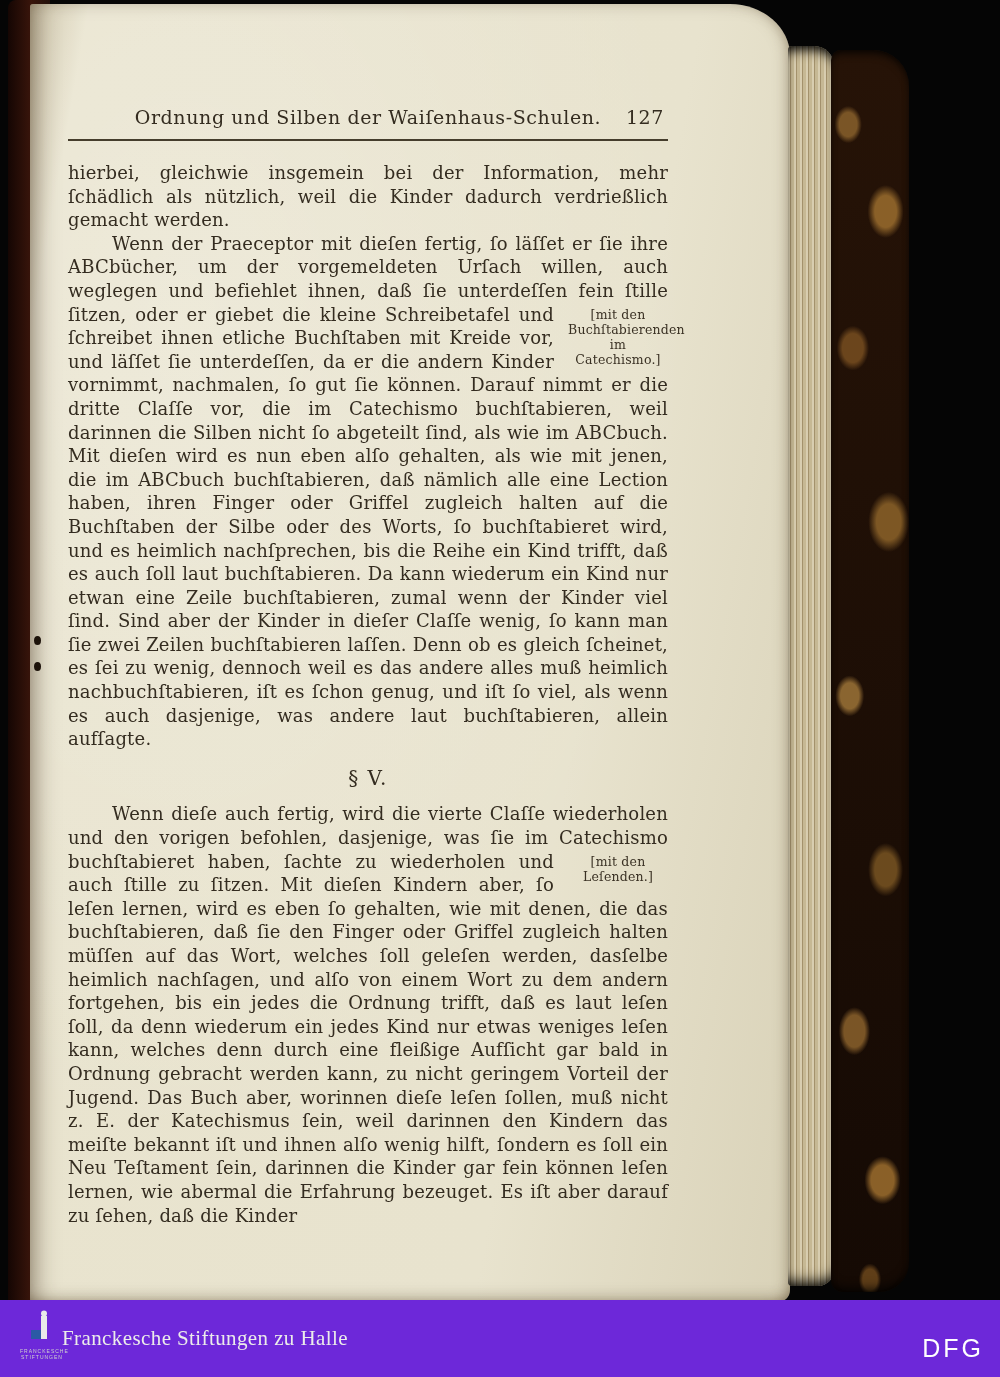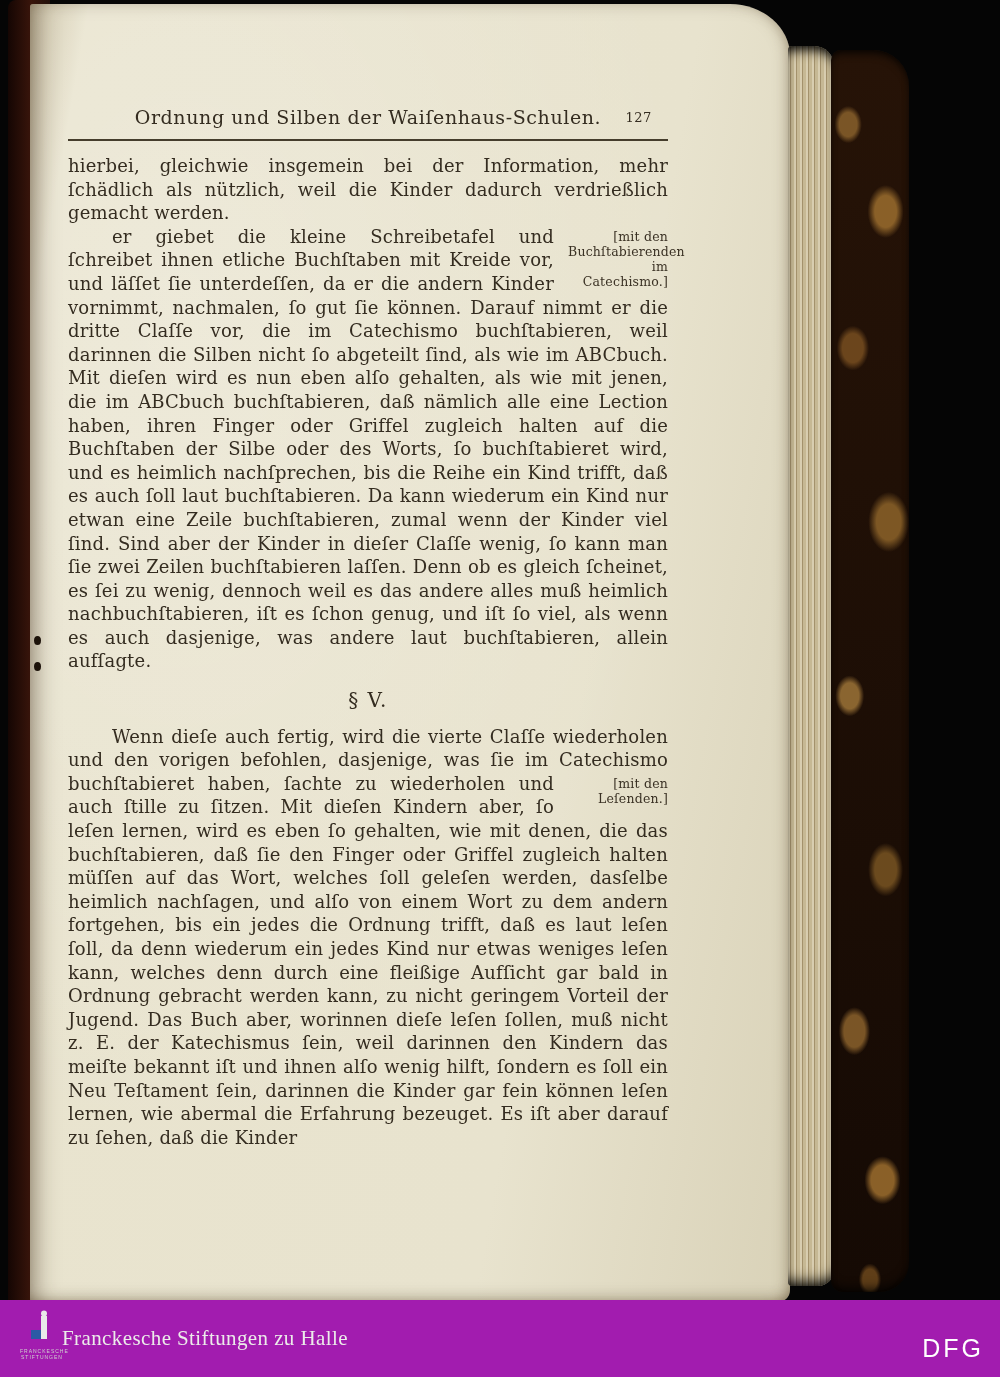--- a/index.html
+++ b/index.html
@@ -42,39 +42,39 @@
     color:#342c20;
     font-size:18px; line-height:23.6px;
     text-align:justify;
     letter-spacing:0.2px;
   }
 
   .running-head {
     position:relative; margin-top:102px; height:26px;
     text-align:center; font-size:19px; letter-spacing:0.6px;
   }
-  .page-number { position:absolute; right:16px; top:0; font-size:13px; }
+  .page-number { position:absolute; right:4px; top:0; font-size:19px; }
   .head-rule {
     border:none; border-top:2px solid #453d2c; margin-top:7px;
     height:0;
   }
 
-  .intro-para { margin-top:13px; }
+  .intro-para { margin-top:20px; }
 
   .section-heading {
     text-align:center; font-size:20px; font-weight:normal;
     letter-spacing:1.5px; margin-top:28px; margin-bottom:12px;
   }
   .section-heading.second { margin-top:16px; }
 
   .body-para { text-indent:44px; }
   .margin-note {
     float:right; clear:right;
     width:100px; margin-left:14px; margin-bottom:4px; margin-top:4px;
-    font-size:12.5px; line-height:15px; text-align:right; text-indent:0;
+    font-size:12.5px; line-height:15px; text-align:center; text-indent:0;
     color:#3a3124;
   }
 
   
   .page-stack {
     position:absolute; left:788px; top:46px; width:46px; height:1240px;
     background:repeating-linear-gradient(90deg,
       #d8cdb0 0 2px, #a3916c 2px 3px, #c6b894 3px 6px);
     border-radius:4px 20px 16px 4px;
     box-shadow: inset 0 10px 12px -6px #000, inset 0 -12px 14px -8px #000;
@@ -94,21 +94,21 @@
       radial-gradient(26px 40px at 30% 79%, #7a5526 0 40%, transparent 60%),
       radial-gradient(30px 40px at 66% 91%, #8a6028 0 38%, transparent 60%),
       radial-gradient(18px 26px at 50% 99%, #5f3e18 0 40%, transparent 62%),
       linear-gradient(180deg,#261307,#150a04);
     box-shadow: inset 0 6px 10px -4px #000, inset 0 -8px 12px -6px #000;
   }
 
   
   .viewer-footer {
     position:absolute; left:0; top:1300px; width:1000px; height:77px;
-    background:#a21caf;
+    background:#6d28d9;
   }
   .fs-logo { position:absolute; left:20px; top:10px; width:44px; text-align:center; }
   .fs-logo-mark { width:26px; height:32px; margin:0 auto 2px auto; }
   .fs-logo-text {
     color:#cfcfcf; font-family:"Liberation Sans", sans-serif;
     font-size:5px; letter-spacing:1px; line-height:6px;
   }
   .institution {
     position:absolute; left:62px; top:26px;
     color:#ececea; font-family:"Liberation Serif", serif;
@@ -135,20 +135,21 @@
 
       <div class="running-head">
         <span>Ordnung und Silben der Waiſenhaus-Schulen.</span>
         <span class="page-number">127</span>
       </div>
       <hr class="head-rule">
 
       <p class="intro-para">hierbei, gleichwie insgemein bei der Information, mehr ſchädlich als nützlich, weil die Kinder dadurch verdrießlich gemacht werden.</p>
 
       <p class="body-para">
+        <span>Wenn der Praeceptor mit dieſen fertig, ſo läſſet er ſie ihre ABCbücher, um der vorgemeldeten Urſach willen, auch weglegen und befiehlet ihnen, daß ſie unterdeſſen fein ſtille ſitzen, oder</span>
         <span class="margin-note">[mit den Buchſtabierenden im Catechismo.]</span>
         <span>er giebet die kleine Schreibetafel und ſchreibet ihnen etliche Buchſtaben mit Kreide vor, und läſſet ſie unterdeſſen, da er die andern Kinder vornimmt, nachmalen, ſo gut ſie können. Darauf nimmt er die dritte Claſſe vor, die im Catechismo buchſtabieren, weil darinnen die Silben nicht ſo abgeteilt ſind, als wie im ABCbuch. Mit dieſen wird es nun eben alſo gehalten, als wie mit jenen, die im ABCbuch buchſtabieren, daß nämlich alle eine Lection haben, ihren Finger oder Griffel zugleich halten auf die Buchſtaben der Silbe oder des Worts, ſo buchſtabieret wird, und es heimlich nachſprechen, bis die Reihe ein Kind trifft, daß es auch ſoll laut buchſtabieren. Da kann wiederum ein Kind nur etwan eine Zeile buchſtabieren, zumal wenn der Kinder viel ſind. Sind aber der Kinder in dieſer Claſſe wenig, ſo kann man ſie zwei Zeilen buchſtabieren laſſen. Denn ob es gleich ſcheinet, es ſei zu wenig, dennoch weil es das andere alles muß heimlich nachbuchſtabieren, iſt es ſchon genug, und iſt ſo viel, als wenn es auch dasjenige, was andere laut buchſtabieren, allein aufſagte.</span>
       </p>
 
       <h2 class="section-heading second">§ V.</h2>
       <p class="body-para">
         <span>Wenn dieſe auch fertig, wird die vierte Claſſe wiederholen und den vorigen befohlen, dasjenige, was ſie im Catechismo</span>
         <span class="margin-note">[mit den Leſenden.]</span>
         <span>buchſtabieret haben, ſachte zu wiederholen und auch ſtille zu ſitzen. Mit dieſen Kindern aber, ſo leſen lernen, wird es eben ſo gehalten, wie mit denen, die das buchſtabieren, daß ſie den Finger oder Griffel zugleich halten müſſen auf das Wort, welches ſoll geleſen werden, dasſelbe heimlich nachſagen, und alſo von einem Wort zu dem andern fortgehen, bis ein jedes die Ordnung trifft, daß es laut leſen ſoll, da denn wiederum ein jedes Kind nur etwas weniges leſen kann, welches denn durch eine fleißige Aufſicht gar bald in Ordnung gebracht werden kann, zu nicht geringem Vorteil der Jugend. Das Buch aber, worinnen dieſe leſen ſollen, muß nicht z. E. der Katechismus ſein, weil darinnen den Kindern das meiſte bekannt iſt und ihnen alſo wenig hilft, ſondern es ſoll ein Neu Teſtament ſein, darinnen die Kinder gar fein können leſen lernen, wie abermal die Erfahrung bezeuget. Es iſt aber darauf zu ſehen, daß die Kinder</span>
       </p>

